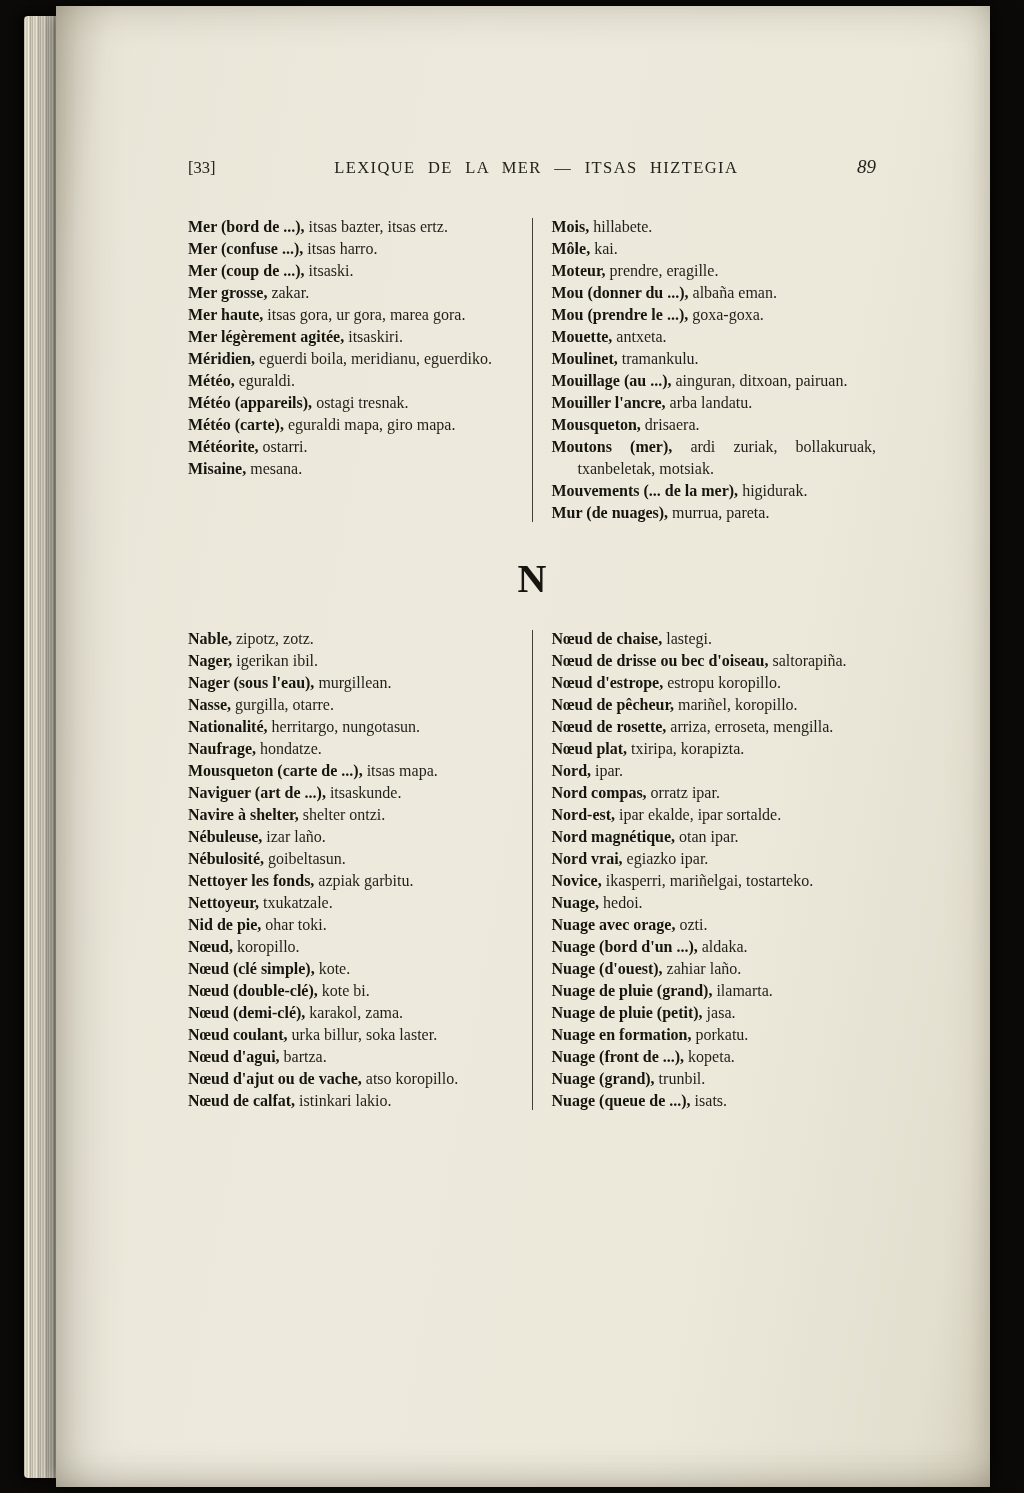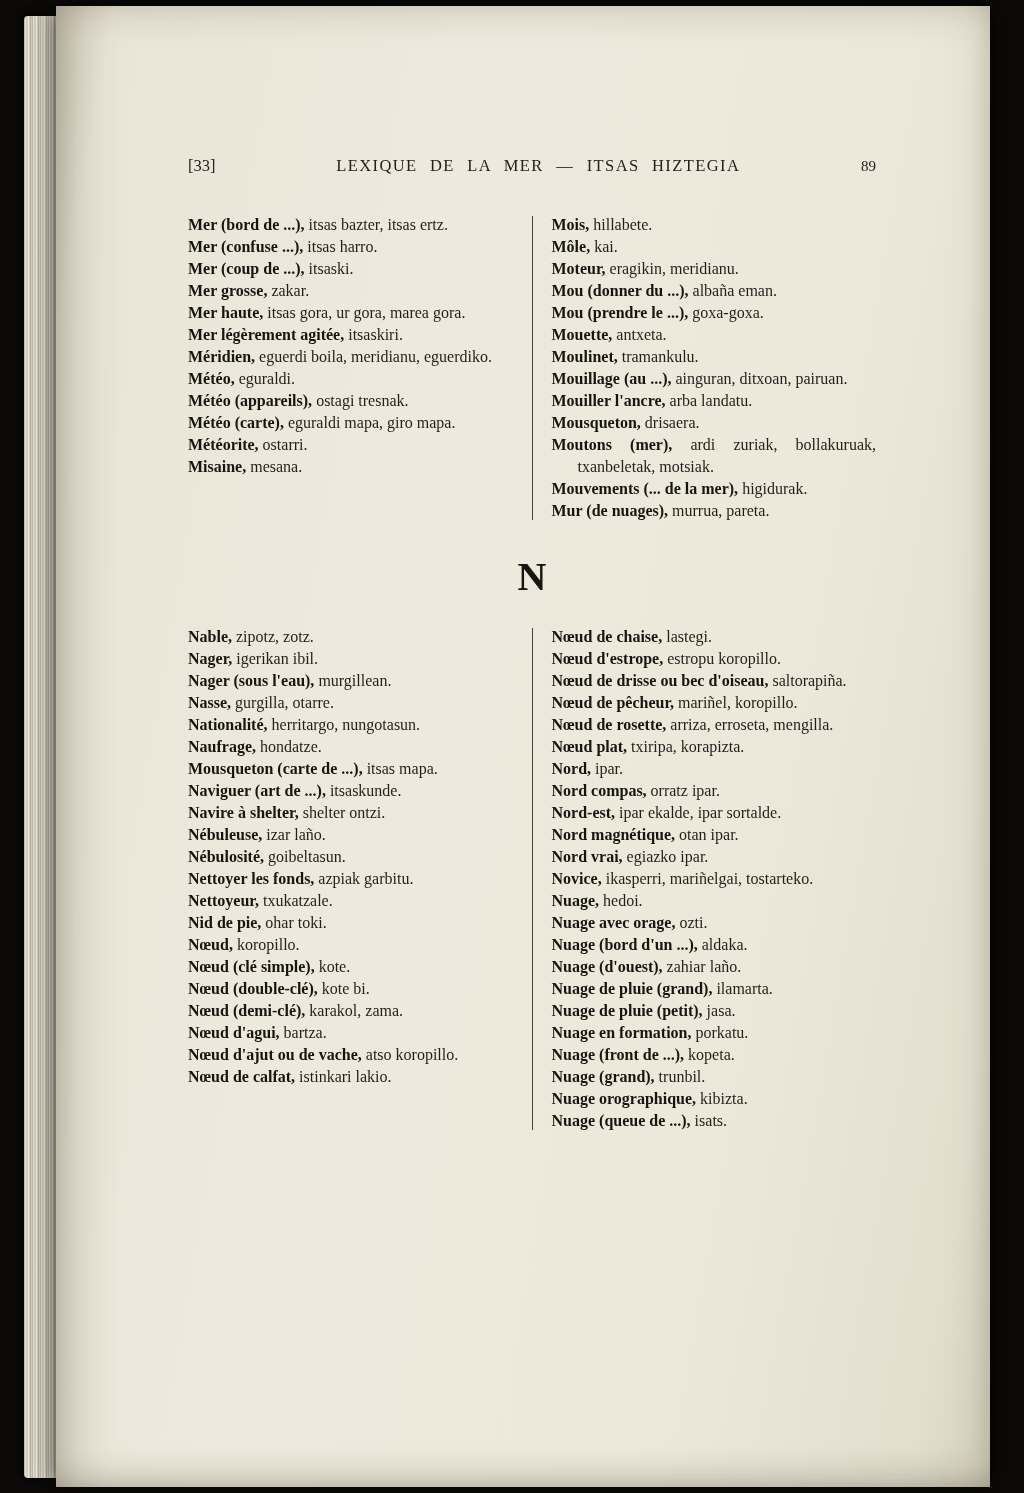--- a/index.html
+++ b/index.html
@@ -46,21 +46,21 @@
     align-items: baseline;
     font-size: 16.5px;
     margin-bottom: 38px;
     color: #24221c;
     gap: 16px;
   }
   .running-head .title {
     letter-spacing: 1.4px;
     word-spacing: 7px;
   }
-  .running-head .folio { font-size: 15px; }
+  .running-head .folio { font-size: 19px; font-style: italic; }
   .section {
     display: flex;
     align-items: stretch;
   }
   .column { flex: 1 1 0; min-width: 0; }
   .divider {
     width: 1px;
     background: #454136;
     margin: 2px 19px 2px 19px;
   }
@@ -108,21 +108,21 @@
           <p class="entry"><span class="term">Météo,</span><span class="translation"> eguraldi.</span></p>
           <p class="entry"><span class="term">Météo (appareils),</span><span class="translation"> ostagi tresnak.</span></p>
           <p class="entry"><span class="term">Météo (carte),</span><span class="translation"> eguraldi mapa, giro mapa.</span></p>
           <p class="entry"><span class="term">Météorite,</span><span class="translation"> ostarri.</span></p>
           <p class="entry"><span class="term">Misaine,</span><span class="translation"> mesana.</span></p>
         </div>
       <div class="divider"></div>
       <div class="column">
           <p class="entry"><span class="term">Mois,</span><span class="translation"> hillabete.</span></p>
           <p class="entry"><span class="term">Môle,</span><span class="translation"> kai.</span></p>
-          <p class="entry"><span class="term">Moteur,</span><span class="translation"> eragikin, meridianu.</span></p>
+          <p class="entry"><span class="term">Moteur,</span><span class="translation"> prendre, eragille.</span></p>
           <p class="entry"><span class="term">Mou (donner du ...),</span><span class="translation"> albaña eman.</span></p>
           <p class="entry"><span class="term">Mou (prendre le ...),</span><span class="translation"> goxa-goxa.</span></p>
           <p class="entry"><span class="term">Mouette,</span><span class="translation"> antxeta.</span></p>
           <p class="entry"><span class="term">Moulinet,</span><span class="translation"> tramankulu.</span></p>
           <p class="entry"><span class="term">Mouillage (au ...),</span><span class="translation"> ainguran, ditxoan, pairuan.</span></p>
           <p class="entry"><span class="term">Mouiller l'ancre,</span><span class="translation"> arba landatu.</span></p>
           <p class="entry"><span class="term">Mousqueton,</span><span class="translation"> drisaera.</span></p>
           <p class="entry"><span class="term">Moutons (mer),</span><span class="translation"> ardi zuriak, bollakuruak, txanbeletak, motsiak.</span></p>
           <p class="entry"><span class="term">Mouvements (... de la mer),</span><span class="translation"> higidurak.</span></p>
           <p class="entry"><span class="term">Mur (de nuages),</span><span class="translation"> murrua, pareta.</span></p>
@@ -144,46 +144,46 @@
           <p class="entry"><span class="term">Navire à shelter,</span><span class="translation"> shelter ontzi.</span></p>
           <p class="entry"><span class="term">Nébuleuse,</span><span class="translation"> izar laño.</span></p>
           <p class="entry"><span class="term">Nébulosité,</span><span class="translation"> goibeltasun.</span></p>
           <p class="entry"><span class="term">Nettoyer les fonds,</span><span class="translation"> azpiak garbitu.</span></p>
           <p class="entry"><span class="term">Nettoyeur,</span><span class="translation"> txukatzale.</span></p>
           <p class="entry"><span class="term">Nid de pie,</span><span class="translation"> ohar toki.</span></p>
           <p class="entry"><span class="term">Nœud,</span><span class="translation"> koropillo.</span></p>
           <p class="entry"><span class="term">Nœud (clé simple),</span><span class="translation"> kote.</span></p>
           <p class="entry"><span class="term">Nœud (double-clé),</span><span class="translation"> kote bi.</span></p>
           <p class="entry"><span class="term">Nœud (demi-clé),</span><span class="translation"> karakol, zama.</span></p>
+          <p class="entry"><span class="term">Nœud coulant,</span><span class="translation"> urka billur, soka laster.</span></p>
           <p class="entry"><span class="term">Nœud d'agui,</span><span class="translation"> bartza.</span></p>
           <p class="entry"><span class="term">Nœud d'ajut ou de vache,</span><span class="translation"> atso koropillo.</span></p>
           <p class="entry"><span class="term">Nœud de calfat,</span><span class="translation"> istinkari lakio.</span></p>
         </div>
       <div class="divider"></div>
       <div class="column">
           <p class="entry"><span class="term">Nœud de chaise,</span><span class="translation"> lastegi.</span></p>
+          <p class="entry"><span class="term">Nœud de drisse ou bec d'oiseau,</span><span class="translation"> saltorapiña.</span></p>
           <p class="entry"><span class="term">Nœud d'estrope,</span><span class="translation"> estropu koropillo.</span></p>
-          <p class="entry"><span class="term">Nœud de drisse ou bec d'oiseau,</span><span class="translation"> saltorapiña.</span></p>
           <p class="entry"><span class="term">Nœud de pêcheur,</span><span class="translation"> mariñel, koropillo.</span></p>
           <p class="entry"><span class="term">Nœud de rosette,</span><span class="translation"> arriza, erroseta, mengilla.</span></p>
           <p class="entry"><span class="term">Nœud plat,</span><span class="translation"> txiripa, korapizta.</span></p>
           <p class="entry"><span class="term">Nord,</span><span class="translation"> ipar.</span></p>
           <p class="entry"><span class="term">Nord compas,</span><span class="translation"> orratz ipar.</span></p>
           <p class="entry"><span class="term">Nord-est,</span><span class="translation"> ipar ekalde, ipar sortalde.</span></p>
           <p class="entry"><span class="term">Nord magnétique,</span><span class="translation"> otan ipar.</span></p>
           <p class="entry"><span class="term">Nord vrai,</span><span class="translation"> egiazko ipar.</span></p>
           <p class="entry"><span class="term">Novice,</span><span class="translation"> ikasperri, mariñelgai, tostarteko.</span></p>
           <p class="entry"><span class="term">Nuage,</span><span class="translation"> hedoi.</span></p>
           <p class="entry"><span class="term">Nuage avec orage,</span><span class="translation"> ozti.</span></p>
           <p class="entry"><span class="term">Nuage (bord d'un ...),</span><span class="translation"> aldaka.</span></p>
           <p class="entry"><span class="term">Nuage (d'ouest),</span><span class="translation"> zahiar laño.</span></p>
           <p class="entry"><span class="term">Nuage de pluie (grand),</span><span class="translation"> ilamarta.</span></p>
           <p class="entry"><span class="term">Nuage de pluie (petit),</span><span class="translation"> jasa.</span></p>
           <p class="entry"><span class="term">Nuage en formation,</span><span class="translation"> porkatu.</span></p>
           <p class="entry"><span class="term">Nuage (front de ...),</span><span class="translation"> kopeta.</span></p>
           <p class="entry"><span class="term">Nuage (grand),</span><span class="translation"> trunbil.</span></p>
-          <p class="entry"><span class="term">Nuage orographique,</span><span class="translation"> kibizta.</span></p>
           <p class="entry"><span class="term">Nuage (queue de ...),</span><span class="translation"> isats.</span></p>
         </div>
     </div>
 
   </div>
 </div>
 
 </body></html>

